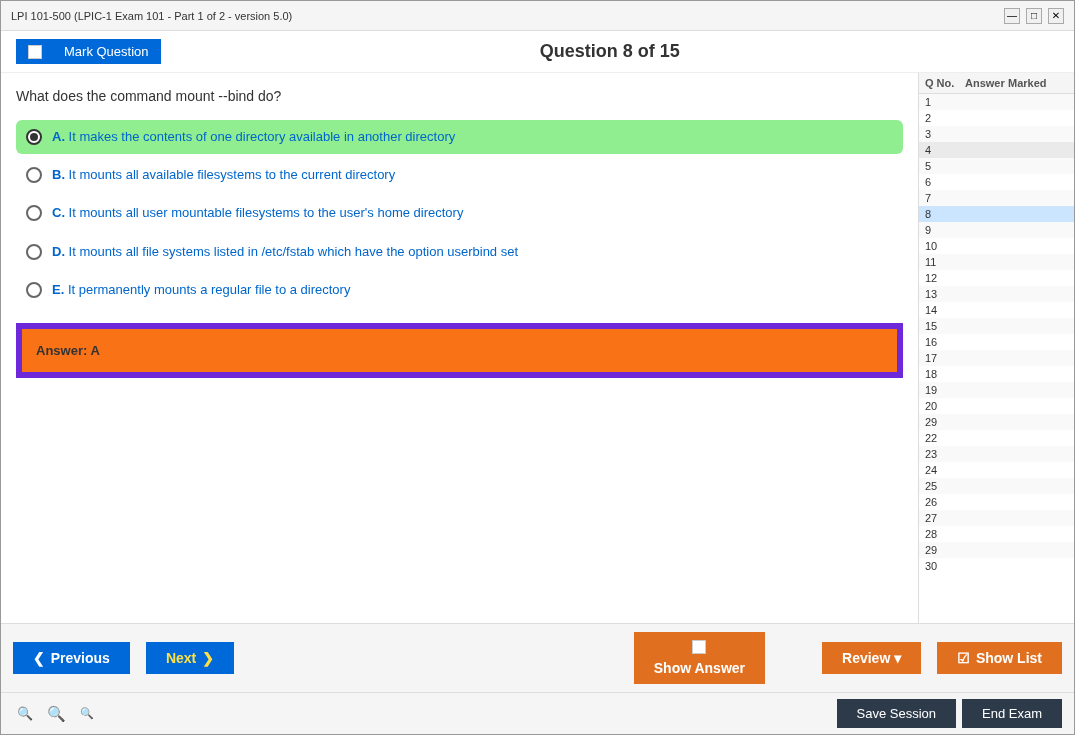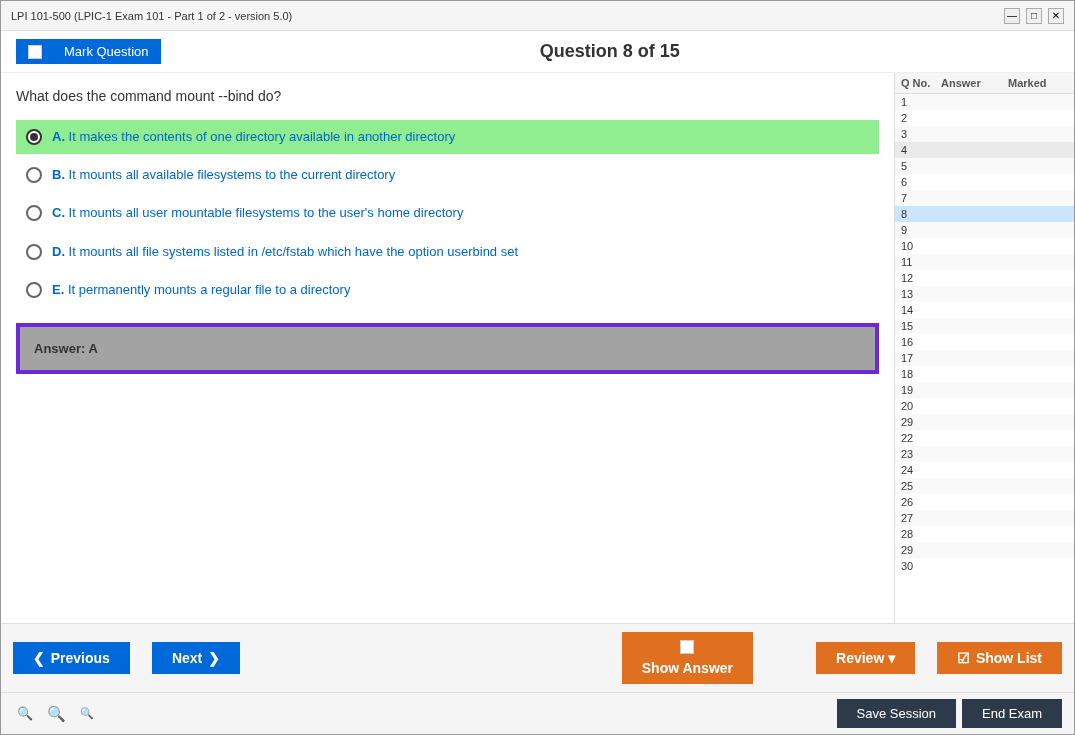--- a/index.html
+++ b/index.html
@@ -17,41 +17,41 @@
     .header-bar { padding: 8px 15px; display: flex; align-items: center; border-bottom: 1px solid #eee; background: #fff; }
     .mark-question-btn { background: #0069d9; color: white; border: none; padding: 5px 12px; font-size: 13px; cursor: pointer; display: flex; align-items: center; gap: 22px; }
     .mark-question-btn .checkbox-icon { width: 14px; height: 14px; background: #fff; border: 1px solid #ccc; display: inline-block; }
     .question-title { flex: 1; text-align: center; font-size: 18px; font-weight: bold; color: #333; }
 
     .content-area { display: flex; flex: 1; overflow: hidden; }
 
     .question-panel { flex: 1; padding: 15px; overflow-y: auto; }
     .question-text { font-size: 14px; color: #333; margin-bottom: 16px; }
 
-    .option { display: flex; align-items: flex-start; padding: 8px 10px; margin-bottom: 4px; cursor: pointer; border-radius: 0; }
+    .option { display: flex; align-items: flex-start; padding: 8px 10px; margin-bottom: 4px; cursor: pointer; border-radius: 6px; }
     .option.selected { background: #90ee90; }
     .option-radio { width: 16px; height: 16px; border: 2px solid #666; border-radius: 50%; margin-right: 10px; flex-shrink: 0; margin-top: 1px; background: #fff; position: relative; }
     .option.selected .option-radio { border-color: #333; }
     .option.selected .option-radio::after { content: ''; width: 8px; height: 8px; background: #333; border-radius: 50%; position: absolute; top: 2px; left: 2px; }
     .option-text { color: #0066cc; font-size: 13px; line-height: 1.4; }
 
-    .answer-panel { margin-top: 16px; background: #a3a3a3; border: 4px solid #6d28d9; padding: 14px; }
+    .answer-panel { margin-top: 16px; background: #f97316; border: 6px solid #6d28d9; padding: 14px; }
     .answer-text { font-size: 13px; color: #333; font-weight: bold; }
 
-    .sidebar { width: 180px; border-left: 1px solid #ddd; background: #fff; overflow-y: auto; }
+    .sidebar { width: 156px; border-left: 1px solid #ddd; background: #fff; overflow-y: auto; }
     .sidebar-header { display: grid; grid-template-columns: 40px 1fr 60px; font-size: 11px; font-weight: bold; color: #555; padding: 4px 6px; border-bottom: 1px solid #ddd; background: #f5f5f5; position: sticky; top: 0; }
     .sidebar-row { display: grid; grid-template-columns: 40px 1fr 60px; font-size: 11px; color: #333; padding: 2px 6px; }
     .sidebar-row:nth-child(odd) { background: #f9f9f9; }
     .sidebar-row.highlighted { background: #cce5ff; }
     .sidebar-row.alt-bg { background: #eaeaea; }
 
-    .bottom-buttons { padding: 8px 12px; border-top: 1px solid #ddd; background: #f5f5f5; display: flex; align-items: center; gap: 22px; }
+    .bottom-buttons { padding: 8px 12px; border-top: 1px solid #ddd; background: #f5f5f5; display: flex; align-items: center; gap: 16px; }
     .nav-btn { padding: 8px 20px; font-size: 14px; font-weight: bold; cursor: pointer; border: none; display: flex; align-items: center; gap: 6px; }
     .prev-btn { background: #0069d9; color: white; }
-    .next-btn { background: #0069d9; color: #fef9c3; }
+    .next-btn { background: #0069d9; color: #fde047; }
     .show-answer-btn { background: #e07020; color: white; margin-left: auto; display: flex; align-items: center; gap: 6px; flex-direction: column; }
     .show-answer-btn .sq-icon { width: 14px; height: 14px; background: white; border: 1px solid #ccc; display: inline-block; }
     .review-btn { background: #e07020; color: white; display: flex; align-items: center; gap: 4px; margin-left: 41px; }
     .show-list-btn { background: #e07020; color: white; display: flex; align-items: center; gap: 6px; }
     .show-list-btn .check-icon { color: white; font-size: 14px; }
 
     .footer-bar { padding: 6px 12px; border-top: 1px solid #ddd; background: #f5f5f5; display: flex; align-items: center; justify-content: space-between; }
     .zoom-controls { display: flex; gap: 6px; }
     .zoom-btn { background: none; border: none; cursor: pointer; font-size: 16px; color: #555; padding: 2px 4px; }
     .footer-right { display: flex; gap: 6px; }

